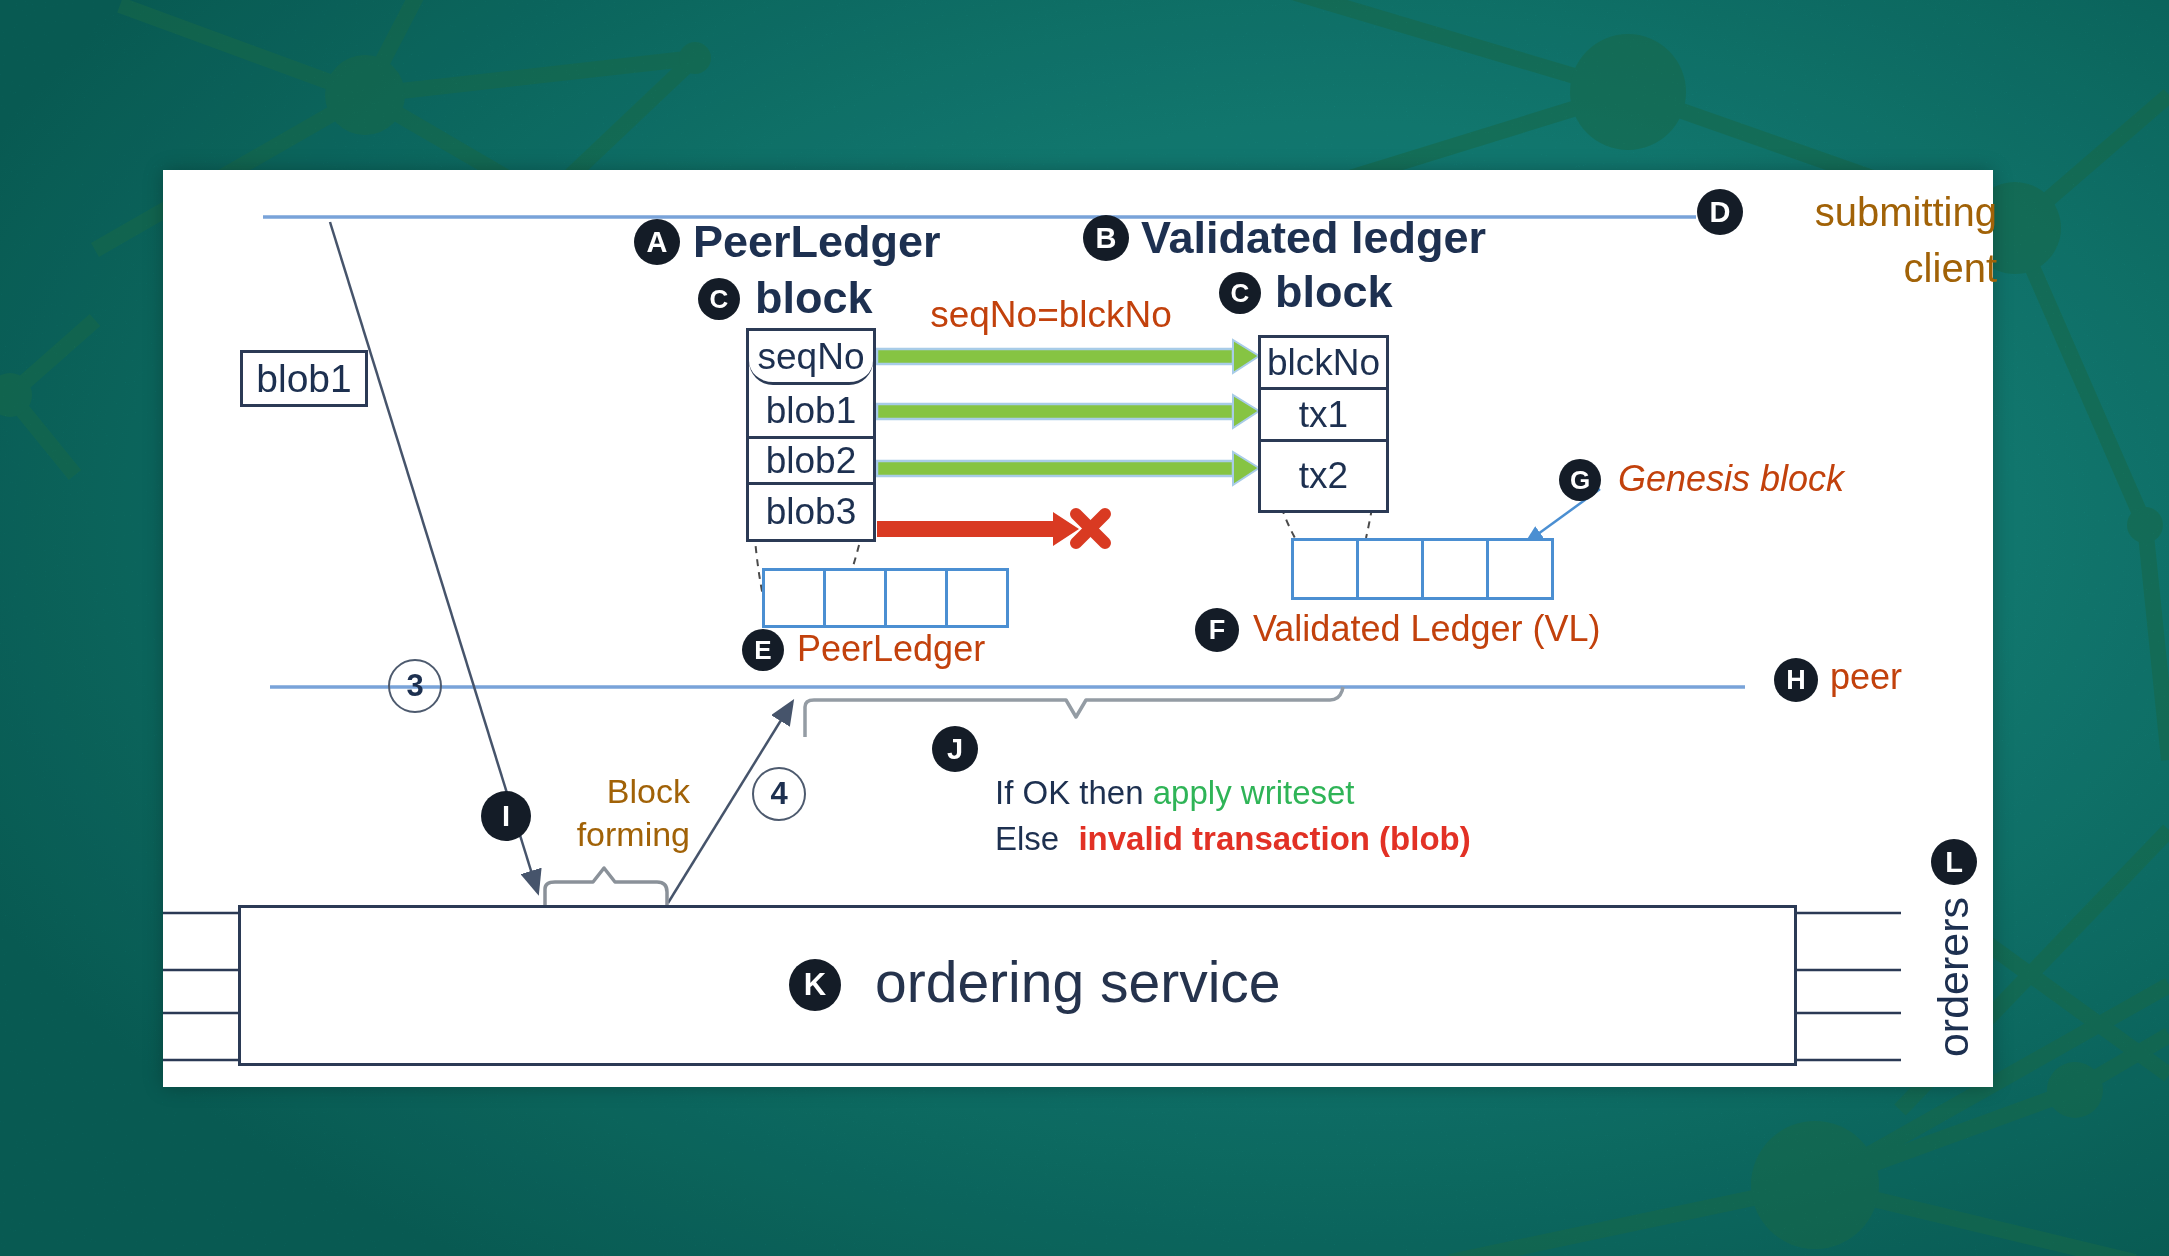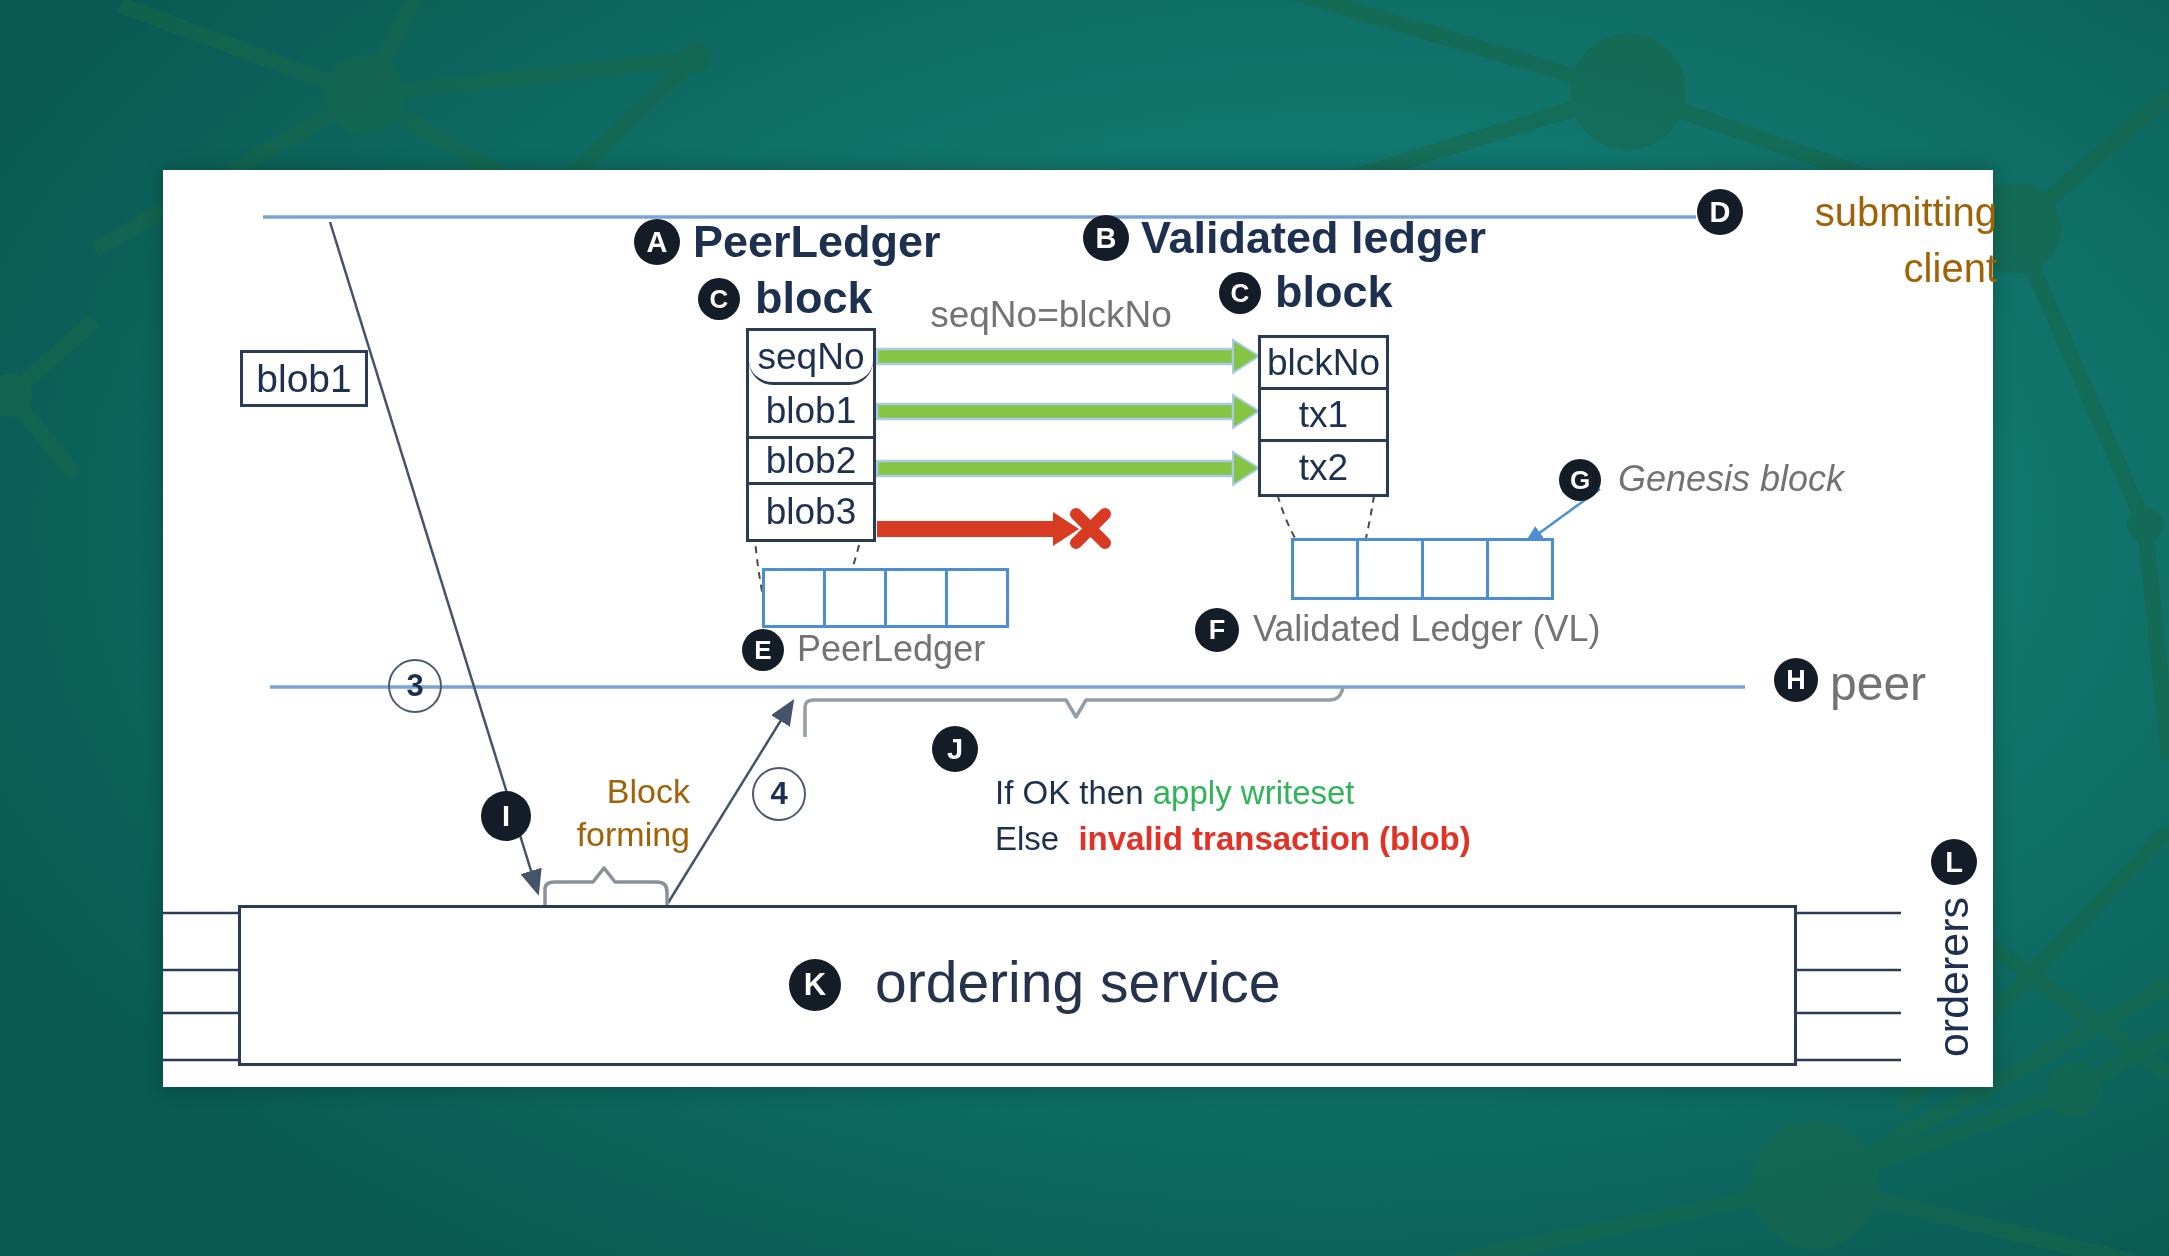--- a/index.html
+++ b/index.html
@@ -12,21 +12,21 @@
          box-shadow:0 0 18px rgba(0,0,0,.25);}
   #panel *{box-sizing:border-box;}
   #lines{position:absolute;left:0;top:0;}
   
   .badge{position:absolute;width:46px;height:46px;border-radius:50%;background:#141c27;color:#fff;
          display:flex;align-items:center;justify-content:center;font-size:29px;font-weight:bold;}
   
   .step{position:absolute;width:54px;height:54px;border-radius:50%;border:2px solid #4d5a6e;
         display:flex;align-items:center;justify-content:center;font-size:31px;font-weight:bold;color:#1d3050;}
   .title{position:absolute;font-size:45px;font-weight:600;color:#1d3050;white-space:nowrap;}
-  .label{position:absolute;font-size:36px;color:#737373;white-space:nowrap;}
+  .label{position:absolute;font-size:36px;color:#c2410c;white-space:nowrap;}
   
   .rec-table{position:absolute;border:3px solid #2b3a55;background:#fff;}
   .rec-row{border-bottom:3px solid #2b3a55;display:flex;align-items:center;justify-content:center;
            font-size:37px;color:#1d3050;}
   .rec-row:last-child{border-bottom:none;}
   
   .chain{position:absolute;display:flex;}
   .cell{border:3px solid #4b8fd2;background:#fff;margin-left:-3px;}
   .cell:first-child{margin-left:0;}
   .blob-box{position:absolute;border:3px solid #2b3a55;background:#fff;display:flex;
@@ -189,21 +189,21 @@
     <div class="rec-table" style="left:583px;top:158px;width:130px;">
       <div class="rec-row" style="height:54px;border-radius:24px;">seqNo</div>
       <div class="rec-row" style="height:54px;">blob1</div>
       <div class="rec-row" style="height:46px;">blob2</div>
       <div class="rec-row" style="height:54px;">blob3</div>
     </div>
 
     <div class="rec-table" style="left:1095px;top:165px;width:131px;">
       <div class="rec-row" style="height:52px;">blckNo</div>
       <div class="rec-row" style="height:52px;">tx1</div>
-      <div class="rec-row" style="height:52px;">tx2</div>
+      <div class="rec-row" style="height:68px;">tx2</div>
     </div>
 
     <div class="blob-box" style="left:77px;top:180px;width:128px;height:57px;">blob1</div>
 
     <div class="chain" style="left:599px;top:398px;">
       <div class="cell" style="width:64px;height:60px;"></div>
       <div class="cell" style="width:64px;height:60px;"></div>
       <div class="cell" style="width:64px;height:60px;"></div>
       <div class="cell" style="width:64px;height:60px;"></div>
     </div>
@@ -220,21 +220,21 @@
 
     <div class="badge" style="left:1396px;top:289px;width:42px;height:42px;font-size:26px;">G</div>
     <div class="label" style="left:1455px;top:288px;font-style:italic;">Genesis block</div>
 
     <div class="badge" style="left:1032px;top:438px;width:44px;height:44px;font-size:27px;">F</div>
     <div class="label" style="left:1090px;top:438px;">Validated Ledger (VL)</div>
 
     <div class="step" style="left:225px;top:489px;">3</div>
 
     <div class="badge" style="left:1611px;top:488px;width:44px;height:44px;font-size:27px;">H</div>
-    <div class="label" style="left:1667px;top:486px;font-size:48px;">peer</div>
+    <div class="label" style="left:1667px;top:486px;font-size:36px;">peer</div>
 
     <div class="badge" style="left:769px;top:556px;">J</div>
     <div class="vline" style="left:832px;top:604px;">
       <span>If OK then </span><span class="green-txt">apply writeset</span>
     </div>
     <div class="vline" style="left:832px;top:650px;">
       <span>Else  </span><span class="red-txt" style="font-weight:600;margin-left:10px;">invalid transaction (blob)</span>
     </div>
 
     <div class="step" style="left:589px;top:597px;">4</div>

